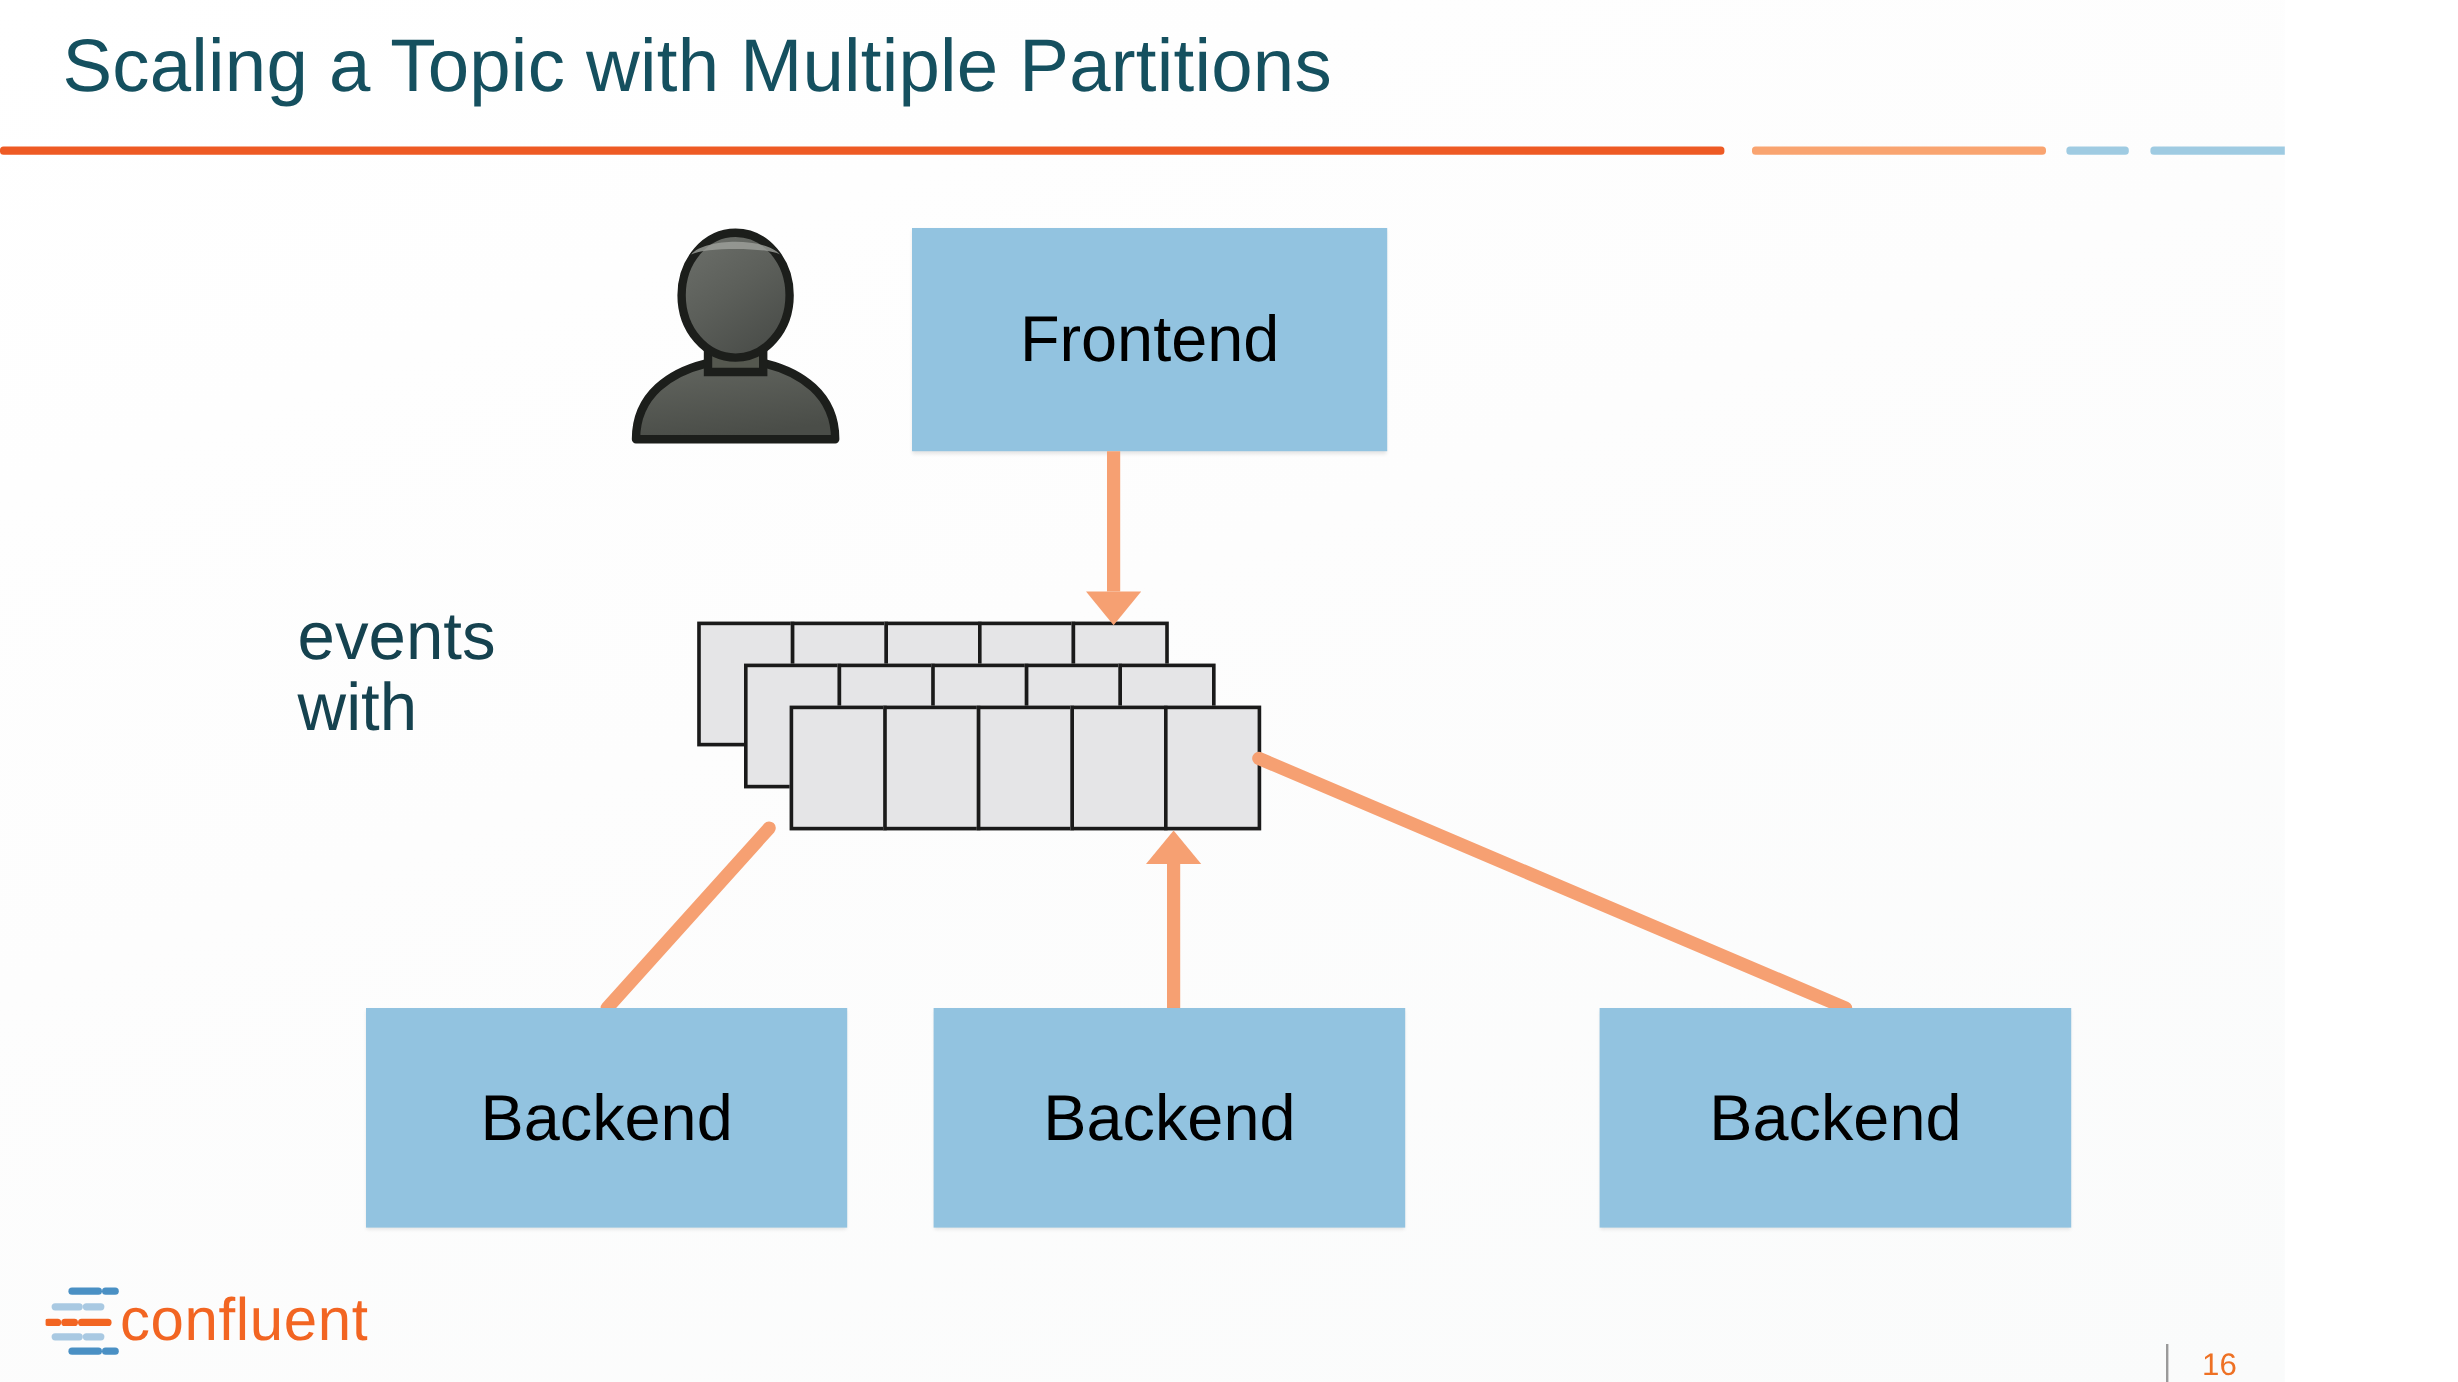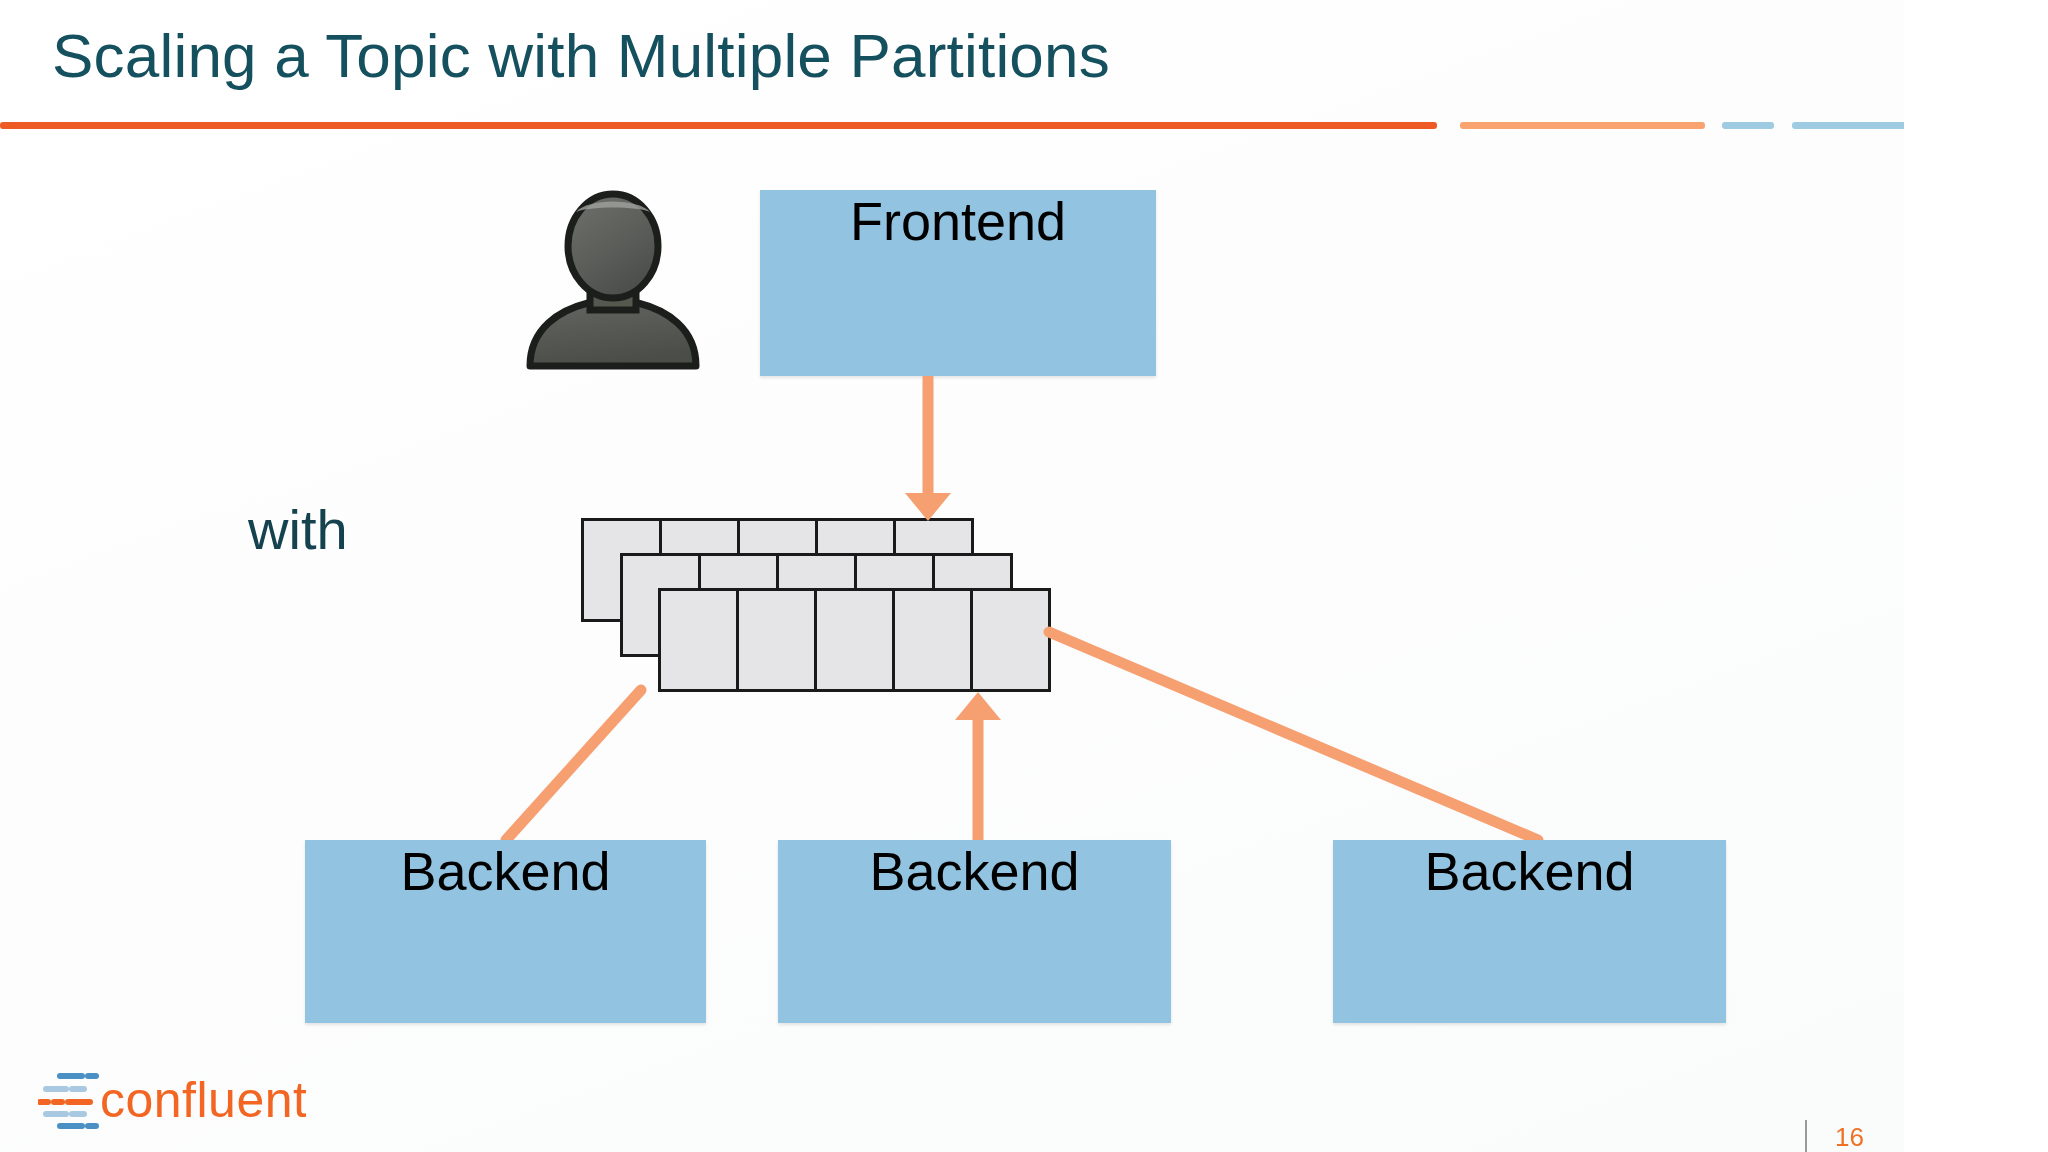--- a/index.html
+++ b/index.html
@@ -40,21 +40,21 @@
   #rule-seg-2     { left: 1722px; top: 122px; width: 52px;   background: #9FCBE2; }
   #rule-seg-3     { left: 1792px; top: 122px; width: 141px;  background: #9FCBE2; }
   #rule-seg-4     { left: 1950px; top: 122px; width: 72px;   background: #2489BE; }
   #rule-seg-5     { left: 2035px; top: 122px; width: 45px;   background: #2489BE; }
 
   
   .node-box {
     position: absolute;
     background: #92C3E0;
     display: flex;
-    align-items: flex-start;
+    align-items: center;
     justify-content: center;
     color: #000000;
     font-size: 54px;
     font-weight: 400;
     box-shadow: 0 2px 3px rgba(0,0,0,0.10);
   }
   #frontend-box { left: 760px;  top: 190px; width: 396px; height: 186px; }
   #backend-box-0 { left: 305px;  top: 840px; width: 401px; height: 183px; }
   #backend-box-1 { left: 778px;  top: 840px; width: 393px; height: 183px; }
   #backend-box-2 { left: 1333px; top: 840px; width: 393px; height: 183px; }
@@ -170,20 +170,21 @@
     <ellipse cx="95" cy="58" rx="45" ry="52" fill="url(#headGrad)" stroke="#1C1E1B" stroke-width="7"></ellipse>
 
     <path d="M58 24 C70 10 120 10 132 24 C120 18 70 18 58 24 Z" fill="#9FA19C" opacity="0.8"></path>
   </svg>
 
   <div class="node-box" id="frontend-box">
     <span>Frontend</span>
   </div>
 
   <div id="topic-label">
+    <div>events</div>
     <div>with</div>
   </div>
 
   <div class="partition-row" id="p-row-0">
     <div class="cell"></div>
     <div class="cell"></div>
     <div class="cell"></div>
     <div class="cell"></div>
     <div class="cell"></div>
   </div>

